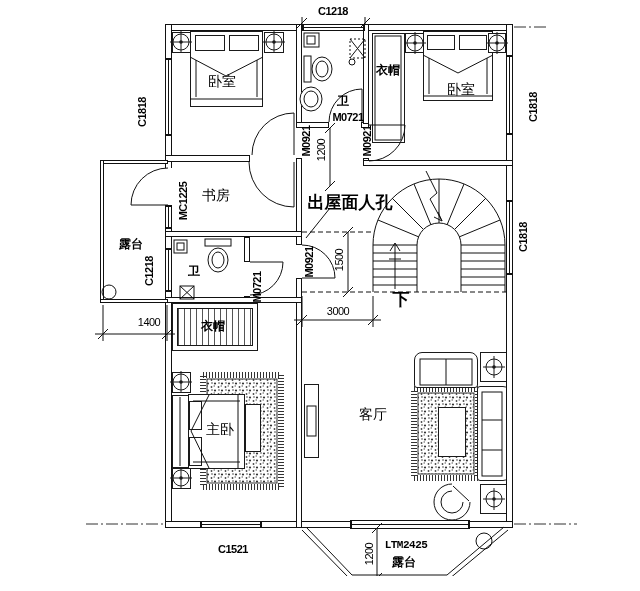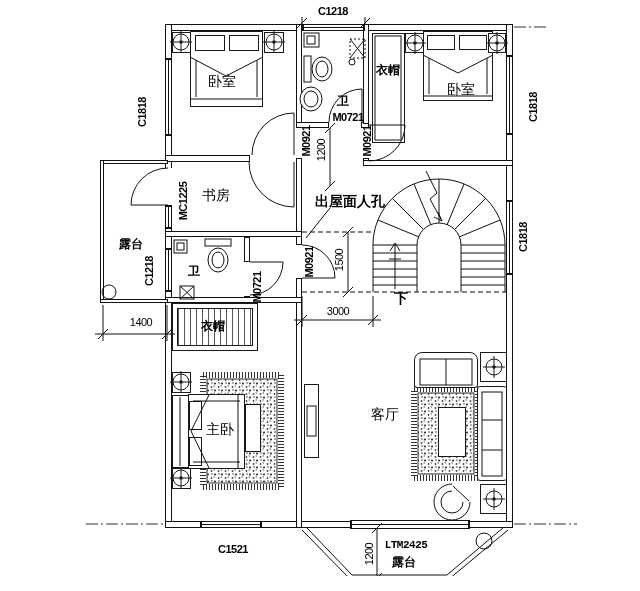--- a/index.html
+++ b/index.html
@@ -17,21 +17,21 @@
   .win-v{border-left:1px solid #111;border-right:1px solid #111;border-top:2px solid #111;border-bottom:2px solid #111;
          background-image:linear-gradient(90deg,transparent calc(50% - .6px), #111 calc(50% - .6px), #111 calc(50% + .6px), transparent calc(50% + .6px));}
   .gap{position:absolute;background:#fff;z-index:6;}
   .over{z-index:7;}
   .lbl{position:absolute;transform:translate(-50%,-50%);color:#000;white-space:nowrap;z-index:8;}
   .lbl.v{transform:translate(-50%,-50%) rotate(-90deg);}
   .room{font-size:14px;font-weight:normal;}
   .room-s{font-size:12px;font-weight:bold;}
   .code{font-size:11px;font-weight:bold;letter-spacing:-0.5px;}
   .dim{font-size:11px;letter-spacing:-0.5px;}
-  .ann{font-size:14px;font-weight:bold;}
+  .ann{font-size:17px;font-weight:bold;}
   .stripes{background-image:repeating-linear-gradient(90deg,#555 0,#555 1px,transparent 1px,transparent 6px);}
   #wm{position:absolute;left:158px;top:250px;width:330px;z-index:9;
       font-family:"Liberation Serif",serif;font-weight:bold;font-size:82px;line-height:88px;
       letter-spacing:-6px;opacity:.82;pointer-events:none;}
 </style>
 </head>
 <body>
 
 <div id="plan">
 
@@ -254,23 +254,23 @@
   <div class="lbl room-s" style="left:131px;top:244px;">露台</div>
   <div class="lbl code v" style="left:149px;top:271px;">C1218</div>
   <div class="lbl ann" style="left:350px;top:202px;">出屋面人孔</div>
   <div class="lbl code v" style="left:309px;top:262px;">M0921</div>
   <div class="lbl dim v" style="left:339px;top:260px;">1500</div>
   <div class="lbl code v" style="left:523px;top:237px;">C1818</div>
   <div class="lbl room-s" style="left:194px;top:271px;">卫</div>
   <div class="lbl code v" style="left:257px;top:287px;">M0721</div>
   <div class="lbl ann" style="left:401px;top:299px;">下</div>
   <div class="lbl dim" style="left:338px;top:311px;">3000</div>
-  <div class="lbl dim" style="left:141px;top:322px;">1400</div>
+  <div class="lbl dim" style="left:149px;top:322px;">1400</div>
   <div class="lbl room-s" style="left:213px;top:326px;">衣帽</div>
   <div class="lbl room" style="left:220px;top:430px;">主卧</div>
-  <div class="lbl room" style="left:385px;top:415px;text-align:center;">客厅</div>
+  <div class="lbl room" style="left:373px;top:415px;text-align:center;">客厅</div>
   <div class="lbl code" style="left:233px;top:549px;">C1521</div>
   <div class="lbl code" style="left:406px;top:545px;font-family:Liberation Mono, monospace;">LTM2425</div>
   <div class="lbl room-s" style="left:404px;top:562px;">露台</div>
   <div class="lbl dim v" style="left:369px;top:554px;">1200</div>
 
 
 </div>
 
 </body></html>

